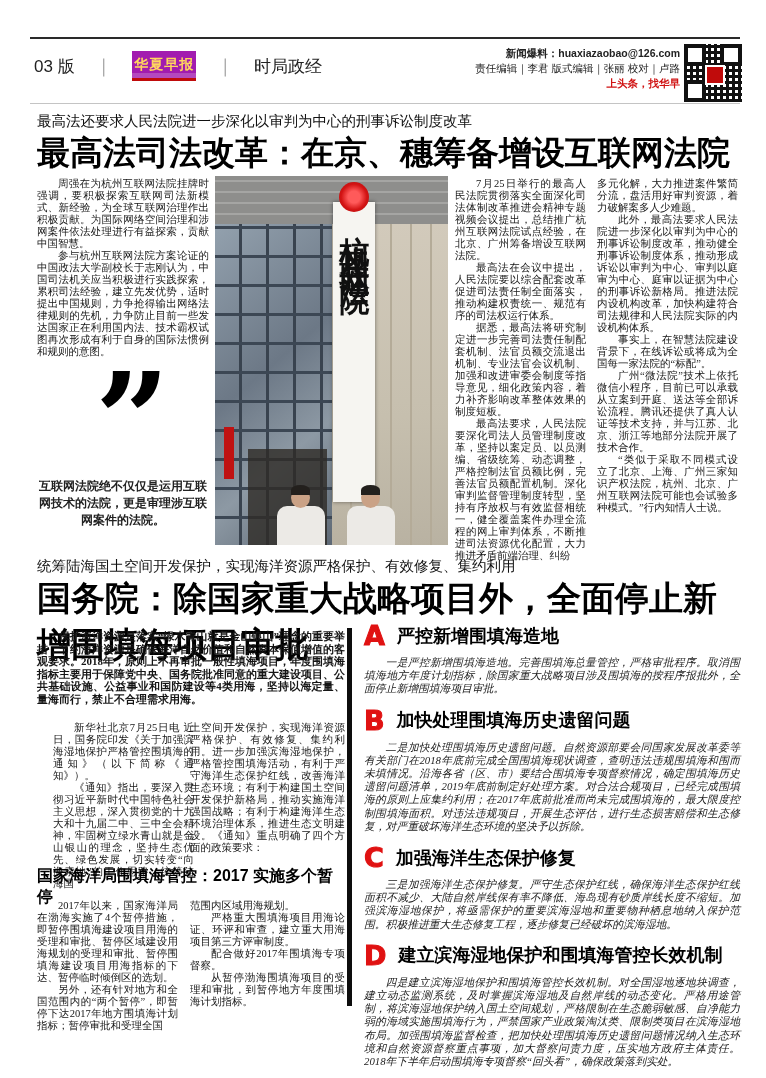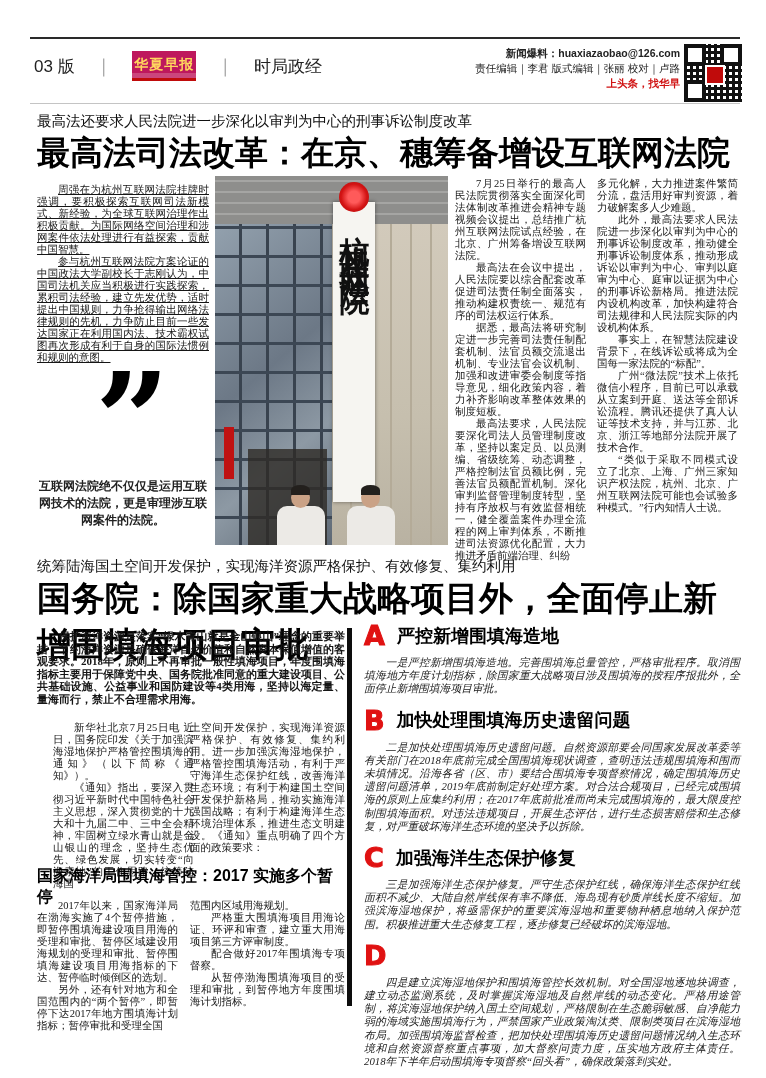--- a/index.html
+++ b/index.html
@@ -6,21 +6,21 @@
   #page{position:relative;width:766px;height:1078px;background:#fff;overflow:hidden;
         font-family:"Liberation Serif","DejaVu Serif",serif;color:#111;}
   .abs{position:absolute;}
 
   
   .rule-top{left:30px;top:37px;width:710px;height:2px;background:#2a2a2a;}
   .rule-bottom{left:30px;top:103px;width:710px;height:1px;background:#c4c4c4;}
   .pageinfo{left:34px;top:51px;height:30px;display:flex;align-items:center;gap:20px;
             font-family:"Liberation Sans",sans-serif;font-size:17px;color:#222;}
   .sep{color:#999;font-weight:400;font-size:18px;}
-  .masthead{width:64px;height:27px;background:#be185d;color:#ffd75e;display:flex;
+  .masthead{width:64px;height:27px;background:#a21caf;color:#ffd75e;display:flex;
             align-items:center;justify-content:center;font-weight:bold;font-size:14px;
             letter-spacing:1px;border-bottom:3px solid #c00b0b;box-shadow:inset 0 -5px 0 #fff3;}
   .hdr-right{right:86px;top:46px;width:300px;text-align:right;
              font-family:"Liberation Sans",sans-serif;font-size:10.5px;line-height:15px;color:#222;}
   .hdr-right .tip{font-weight:bold;}
   .hdr-right .red{color:#d01111;font-weight:bold;}
   .qr{right:24px;top:44px;width:58px;height:58px;
       background:
         repeating-linear-gradient(0deg,#111 0 3px,transparent 3px 6px),
         repeating-linear-gradient(90deg,#111 0 3px,#fff 3px 6px);}
@@ -29,21 +29,21 @@
   .qr .c1{left:0;top:0;} .qr .c2{right:0;top:0;} .qr .c3{left:0;bottom:0;}
 
   
   .a1-kicker{left:37px;top:112px;width:700px;font-family:"Liberation Sans",sans-serif;
              font-size:14.5px;color:#111;}
   .a1-headline{left:37px;top:131px;width:710px;font-family:"Liberation Sans",sans-serif;
                font-weight:bold;font-size:33px;letter-spacing:0px;color:#000;}
   .bodycol{font-size:10.5px;line-height:12px;text-align:justify;color:#161616;}
   .bodycol p{margin:0;text-indent:2em;}
   .bodycol p.ni{text-indent:0;}
-  .col-a1-1{left:37px;top:184px;width:172px;text-decoration:underline;}
+  .col-a1-1{left:37px;top:178px;width:172px;}
   .col-a1-3{left:455px;top:178px;width:131px;}
   .col-a1-4{left:597px;top:178px;width:141px;}
   .quotemark{left:95px;top:355px;width:120px;font-family:"DejaVu Serif",serif;
              font-size:130px;font-weight:bold;color:#000;line-height:130px;}
   .pullquote{left:37px;top:478px;width:172px;font-size:12px;line-height:17px;
              font-weight:bold;text-align:center;color:#222;}
 
   
   .photo{left:215px;top:176px;width:233px;height:369px;overflow:hidden;background:#9aa2a8;}
   .ph-ceiling{position:absolute;left:0;top:0;width:100%;height:13%;
@@ -214,18 +214,19 @@
     <div class="sec">
       <div class="sec-head">
         <span class="sec-letter">C</span>
         <span class="sec-title">加强海洋生态保护修复</span>
       </div>
       <p class="sec-body">三是加强海洋生态保护修复。严守生态保护红线，确保海洋生态保护红线面积不减少、大陆自然岸线保有率不降低、海岛现有砂质岸线长度不缩短。加强滨海湿地保护，将亟需保护的重要滨海湿地和重要物种栖息地纳入保护范围。积极推进重大生态修复工程，逐步修复已经破坏的滨海湿地。</p>
     </div>
     <div class="sec">
       <div class="sec-head">
         <span class="sec-letter">D</span>
+        <span class="sec-title">建立滨海湿地保护和围填海管控长效机制</span>
       </div>
       <p class="sec-body">四是建立滨海湿地保护和围填海管控长效机制。对全国湿地逐地块调查，建立动态监测系统，及时掌握滨海湿地及自然岸线的动态变化。严格用途管制，将滨海湿地保护纳入国土空间规划，严格限制在生态脆弱敏感、自净能力弱的海域实施围填海行为，严禁国家产业政策淘汰类、限制类项目在滨海湿地布局。加强围填海监督检查，把加快处理围填海历史遗留问题情况纳入生态环境和自然资源督察重点事项，加大督察问责力度，压实地方政府主体责任。2018年下半年启动围填海专项督察“回头看”，确保政策落到实处。</p>
     </div>
   </div>
 
 </div>
 
 </body></html>

